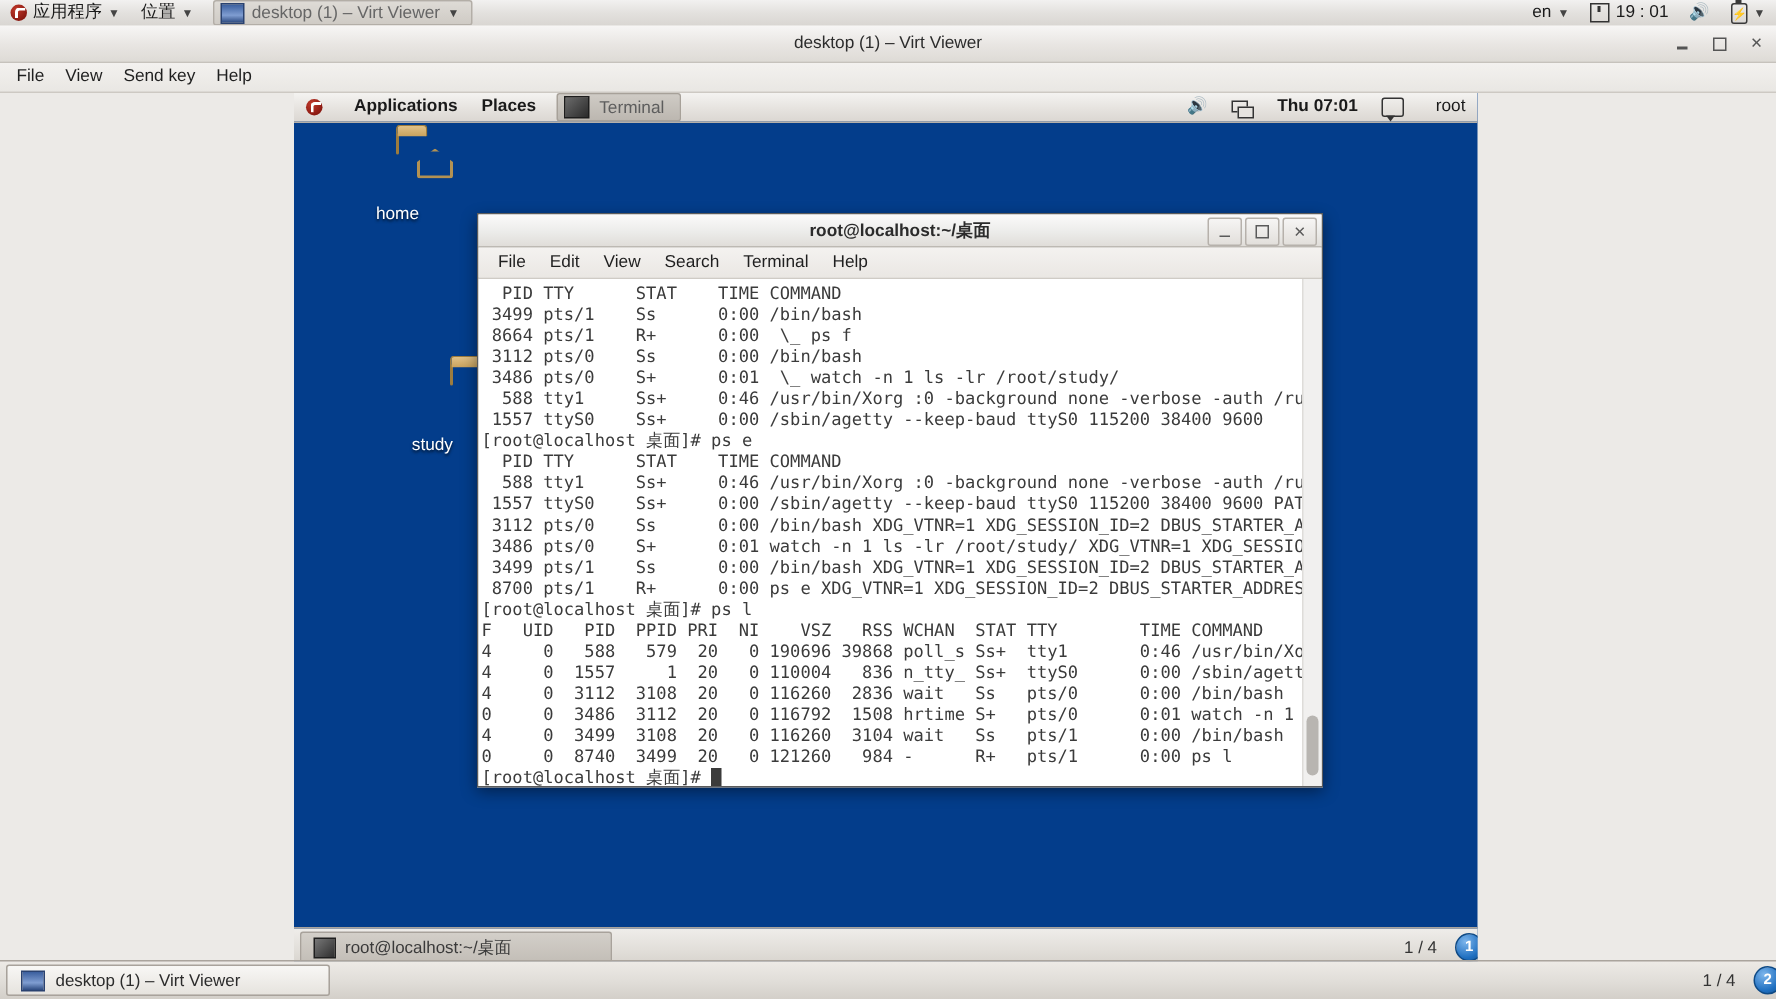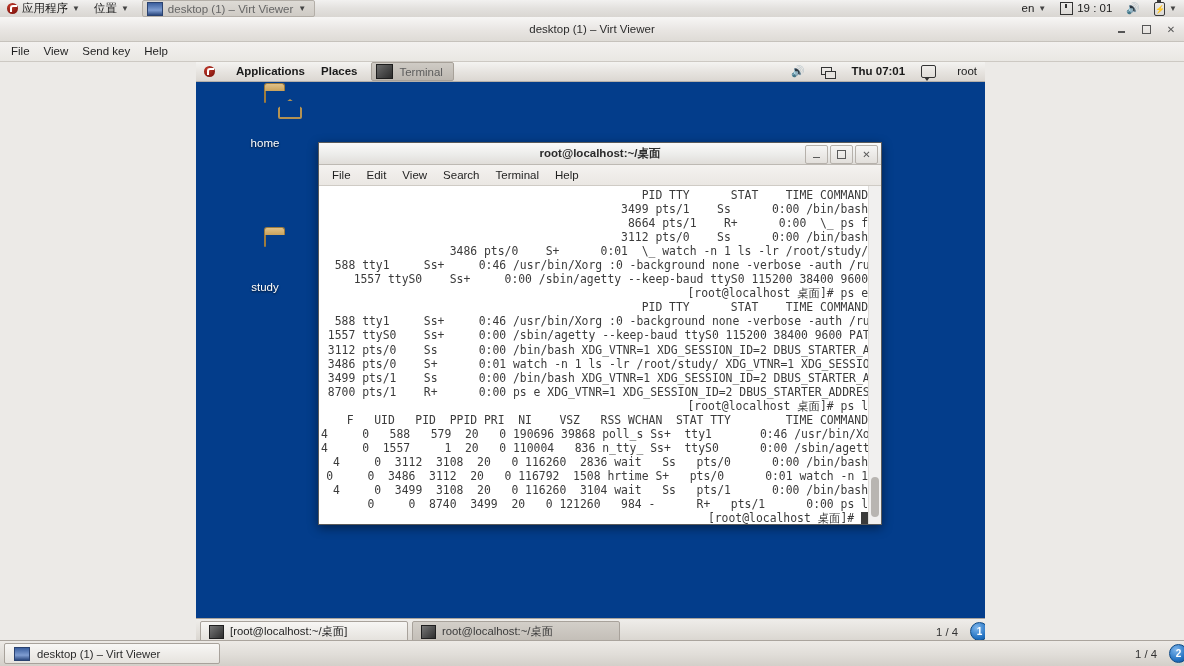--- a/index.html
+++ b/index.html
@@ -200,21 +200,20 @@
   .term-text {
     flex:1;
     font-family: "DejaVu Sans Mono", "Liberation Mono", monospace;
     font-size: 11.4px;
     line-height: 14.05px;
     color: #3b3b3b;
     white-space: pre;
     padding: 2px 0 0 2px;
     overflow: hidden;
     letter-spacing: 0px;
-    text-align: right;
   }
   .term-scroll {
     width: 12px; background: #f1f0ef; border-left: 1px solid #dedcd9;
     position: relative;
   }
   .term-thumb {
     position: absolute; left: 2px; width: 8px; border-radius: 4px;
     background: #b8b5b1;
   }
   .cursor-block {
@@ -369,21 +368,21 @@
           <div class="gp-item">
             <span class="user-icon"></span>
             <span>root</span>
           </div>
         </div>
 
         <div class="dicon" style="left:32px; top:28px;">
           <span class="glyph"><span class="folder home"></span></span>
           <span>home</span>
         </div>
-        <div class="dicon" style="left:32px; top:172px;">
+        <div class="dicon" style="left:32px; top:182px;text-align:right;">
           <span class="glyph"><span class="folder"></span></span>
           <span>study</span>
         </div>
 
         <div class="term-win">
           <div class="term-title">
             <span class="tt">root@localhost:~/桌面</span>
             <div class="term-btns">
               <span class="tbtn">
                   <i class="mn"></i>
@@ -404,24 +403,20 @@
           </div>
           <div class="term-body">
             <div class="term-text" id="term-text"><div>  PID TTY      STAT    TIME COMMAND</div><div> 3499 pts/1    Ss      0:00 /bin/bash</div><div> 8664 pts/1    R+      0:00  \_ ps f</div><div> 3112 pts/0    Ss      0:00 /bin/bash</div><div> 3486 pts/0    S+      0:01  \_ watch -n 1 ls -lr /root/study/</div><div>  588 tty1     Ss+     0:46 /usr/bin/Xorg :0 -background none -verbose -auth /run</div><div> 1557 ttyS0    Ss+     0:00 /sbin/agetty --keep-baud ttyS0 115200 38400 9600</div><div>[root@localhost 桌面]# ps e</div><div>  PID TTY      STAT    TIME COMMAND</div><div>  588 tty1     Ss+     0:46 /usr/bin/Xorg :0 -background none -verbose -auth /run</div><div> 1557 ttyS0    Ss+     0:00 /sbin/agetty --keep-baud ttyS0 115200 38400 9600 PATH</div><div> 3112 pts/0    Ss      0:00 /bin/bash XDG_VTNR=1 XDG_SESSION_ID=2 DBUS_STARTER_AD</div><div> 3486 pts/0    S+      0:01 watch -n 1 ls -lr /root/study/ XDG_VTNR=1 XDG_SESSION</div><div> 3499 pts/1    Ss      0:00 /bin/bash XDG_VTNR=1 XDG_SESSION_ID=2 DBUS_STARTER_AD</div><div> 8700 pts/1    R+      0:00 ps e XDG_VTNR=1 XDG_SESSION_ID=2 DBUS_STARTER_ADDRESS</div><div>[root@localhost 桌面]# ps l</div><div>F   UID   PID  PPID PRI  NI    VSZ   RSS WCHAN  STAT TTY        TIME COMMAND</div><div>4     0   588   579  20   0 190696 39868 poll_s Ss+  tty1       0:46 /usr/bin/Xo</div><div>4     0  1557     1  20   0 110004   836 n_tty_ Ss+  ttyS0      0:00 /sbin/agett</div><div>4     0  3112  3108  20   0 116260  2836 wait   Ss   pts/0      0:00 /bin/bash</div><div>0     0  3486  3112  20   0 116792  1508 hrtime S+   pts/0      0:01 watch -n 1</div><div>4     0  3499  3108  20   0 116260  3104 wait   Ss   pts/1      0:00 /bin/bash</div><div>0     0  8740  3499  20   0 121260   984 -      R+   pts/1      0:00 ps l</div><div><span>[root@localhost 桌面]# </span><span class="cursor-block"></span></div></div>
             <div class="term-scroll">
               <div class="term-thumb" id="term-thumb" style="height: 40.56px; top: 290.68px;"></div>
             </div>
           </div>
         </div>
 
         <div class="g-bottom">
-          <div class="g-win-btn">
-            <span class="icn"></span>
-            <span>[root@localhost:~/桌面]</span>
-          </div>
           <div class="g-win-btn active">
             <span class="icn"></span>
             <span>root@localhost:~/桌面</span>
           </div>
           <div class="spacer"></div>
           <span class="ws-count">1 / 4</span>
           <span class="ws-badge">1</span>
         </div>
 
       </div>

